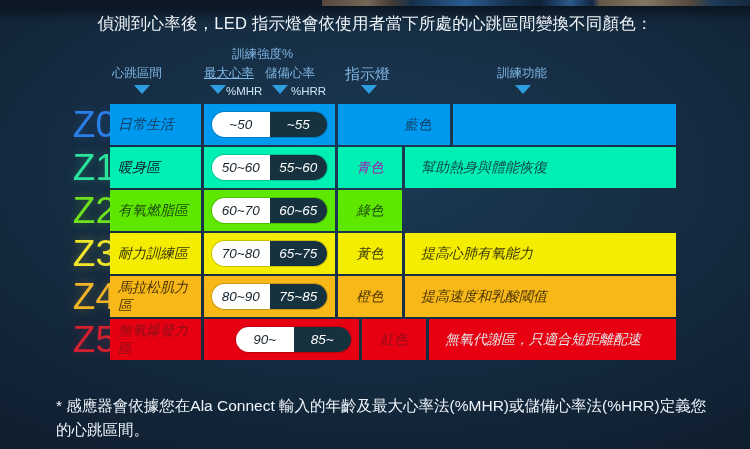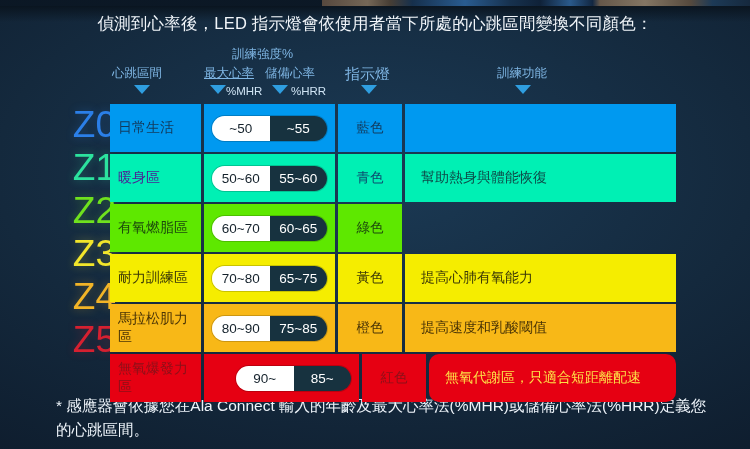--- a/index.html
+++ b/index.html
@@ -64,22 +64,22 @@
   .zlabel{
     position:absolute;left:52px;width:64px;text-align:right;
     font-size:37px;line-height:1;font-weight:400;
     font-family:"Liberation Sans","DejaVu Sans",sans-serif;
     z-index:1;
   }
 
   
   #table{position:absolute;left:110px;top:104px;width:566px;z-index:2;}
   .row{
-    position:relative;height:48px;margin-bottom:2px;
-    display:flex;align-items:stretch;
+    position:relative;height:41px;margin-bottom:2px;
+    display:flex;align-items:stretch;font-style:italic;
   }
   .cell{position:relative;display:flex;align-items:center;}
   .c-zone{width:91px;padding-left:8px;font-size:14px;box-sizing:border-box;}
   .c-pct{width:131px;justify-content:center;}
   .c-led{width:64px;justify-content:center;font-size:13.5px;}
   .c-func{flex:1;padding-left:16px;font-size:14px;}
   .gap{width:3px;background:transparent;}
 
   
   .pill{
@@ -143,35 +143,35 @@
       <div class="row">
         <div class="cell c-zone" style="background: rgb(0, 153, 240); color: rgb(18, 58, 92);">日常生活</div>
         <div class="gap"></div>
         <div class="cell c-pct" style="background: rgb(0, 153, 240);">
           <div class="pill">
             <div class="left">~50</div>
             <div class="right">~55</div>
           </div>
         </div>
         <div class="gap"></div>
-        <div class="cell c-led" style="background: rgb(0, 153, 240); color: rgb(18, 58, 92);">藍色</div>
+        <div class="cell c-led" style="background: rgb(0, 153, 240); color: rgb(18, 58, 92); padding-left: 48px;">藍色</div>
         <div class="gap"></div>
         <div class="cell c-func" style="background: rgb(0, 153, 240); color: rgb(18, 58, 92);"></div>
       </div>
       <div class="row">
-        <div class="cell c-zone" style="background: rgb(0, 240, 180); color: #4c1d95;">暖身區</div>
+        <div class="cell c-zone" style="background: rgb(0, 240, 180); color: #0f172a;">暖身區</div>
         <div class="gap"></div>
         <div class="cell c-pct" style="background: rgb(0, 240, 180);">
           <div class="pill">
             <div class="left">50~60</div>
             <div class="right">55~60</div>
           </div>
         </div>
         <div class="gap"></div>
-        <div class="cell c-led" style="background: rgb(0, 240, 180); color: #0c4a6e;">青色</div>
+        <div class="cell c-led" style="background: rgb(0, 240, 180); color: #a21caf;">青色</div>
         <div class="gap"></div>
         <div class="cell c-func" style="background: rgb(0, 240, 180); color: rgb(13, 74, 72);">幫助熱身與體能恢復</div>
       </div>
       <div class="row">
         <div class="cell c-zone" style="background: rgb(94, 232, 0); color: rgb(29, 74, 12);">有氧燃脂區</div>
         <div class="gap"></div>
         <div class="cell c-pct" style="background: rgb(94, 232, 0);">
           <div class="pill">
             <div class="left">60~70</div>
             <div class="right">60~65</div>
@@ -214,18 +214,18 @@
         <div class="gap"></div>
         <div class="cell c-pct" style="background: rgb(230, 0, 18); padding-left: 24px;">
           <div class="pill">
             <div class="left">90~</div>
             <div class="right">85~</div>
           </div>
         </div>
         <div class="gap"></div>
         <div class="cell c-led" style="background: rgb(230, 0, 18); color: rgb(140, 16, 25);">紅色</div>
         <div class="gap"></div>
-        <div class="cell c-func" style="background: rgb(230, 0, 18); color: #fde047; border-radius: 10px;">無氧代謝區，只適合短距離配速</div>
+        <div class="cell c-func" style="background: rgb(230, 0, 18); color: #e5e5e5;">無氧代謝區，只適合短距離配速</div>
       </div>
     </div>
 
   <div class="footnote">* 感應器會依據您在Ala Connect 輸入的年齡及最大心率法(%MHR)或儲備心率法(%HRR)定義您的心跳區間。</div>
 </div>
 
 </body></html>

